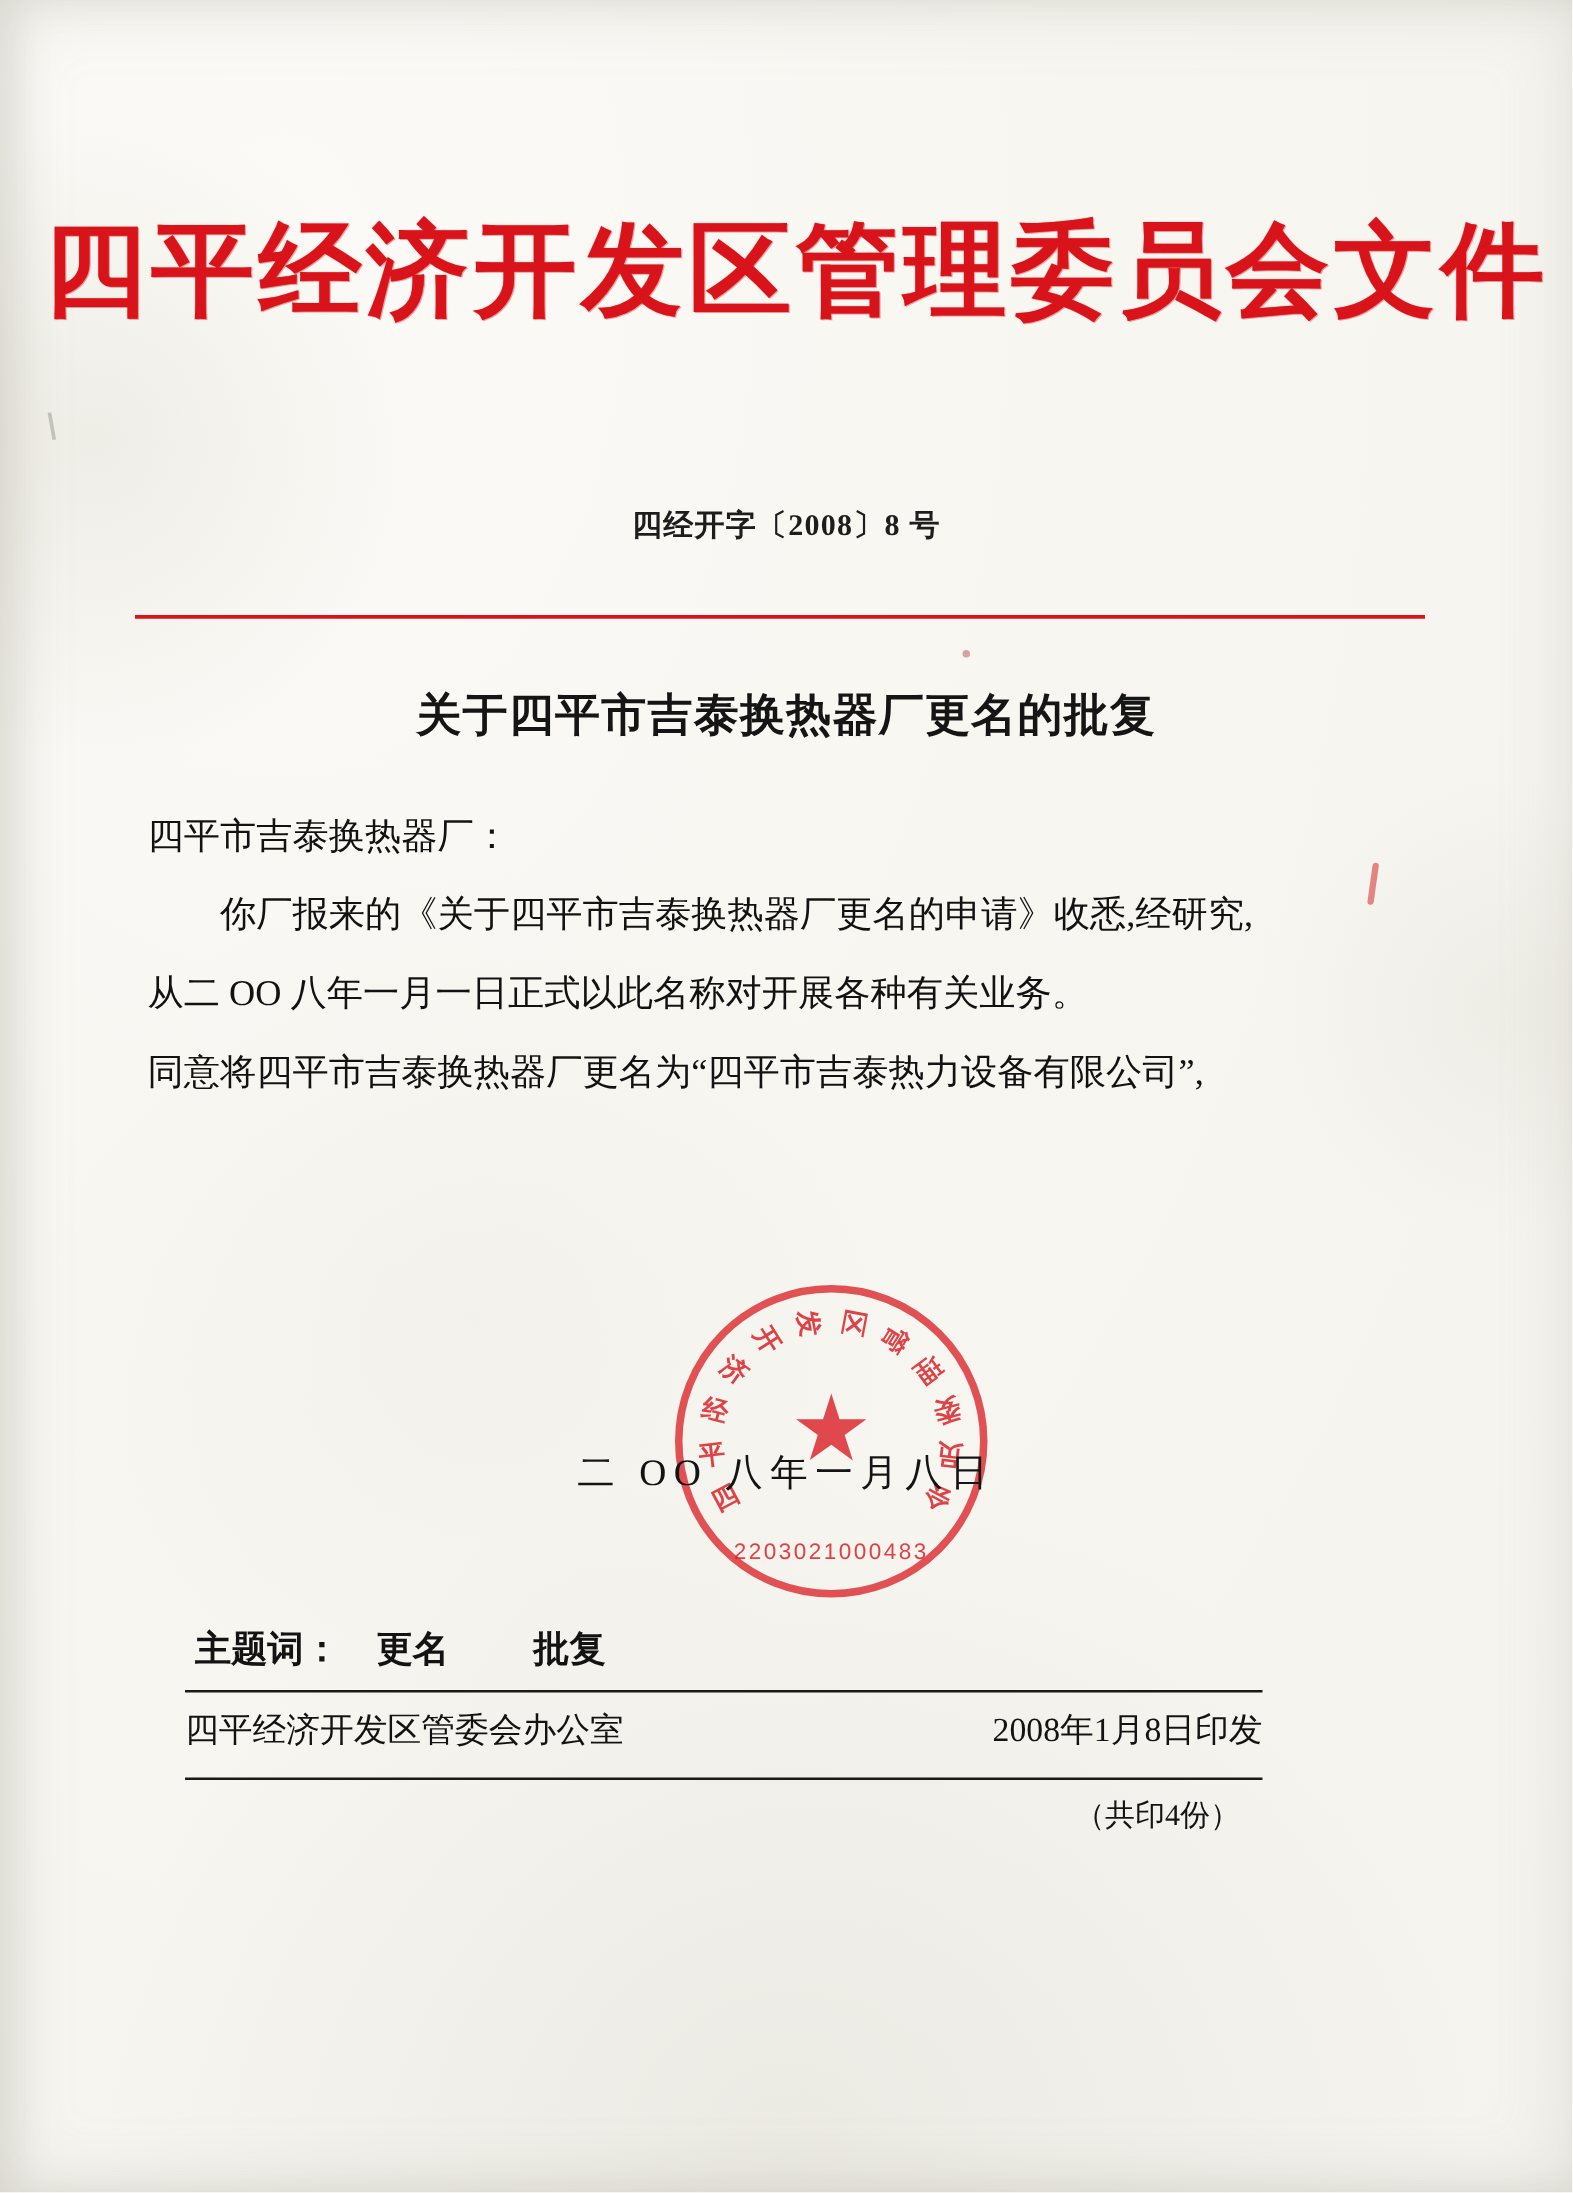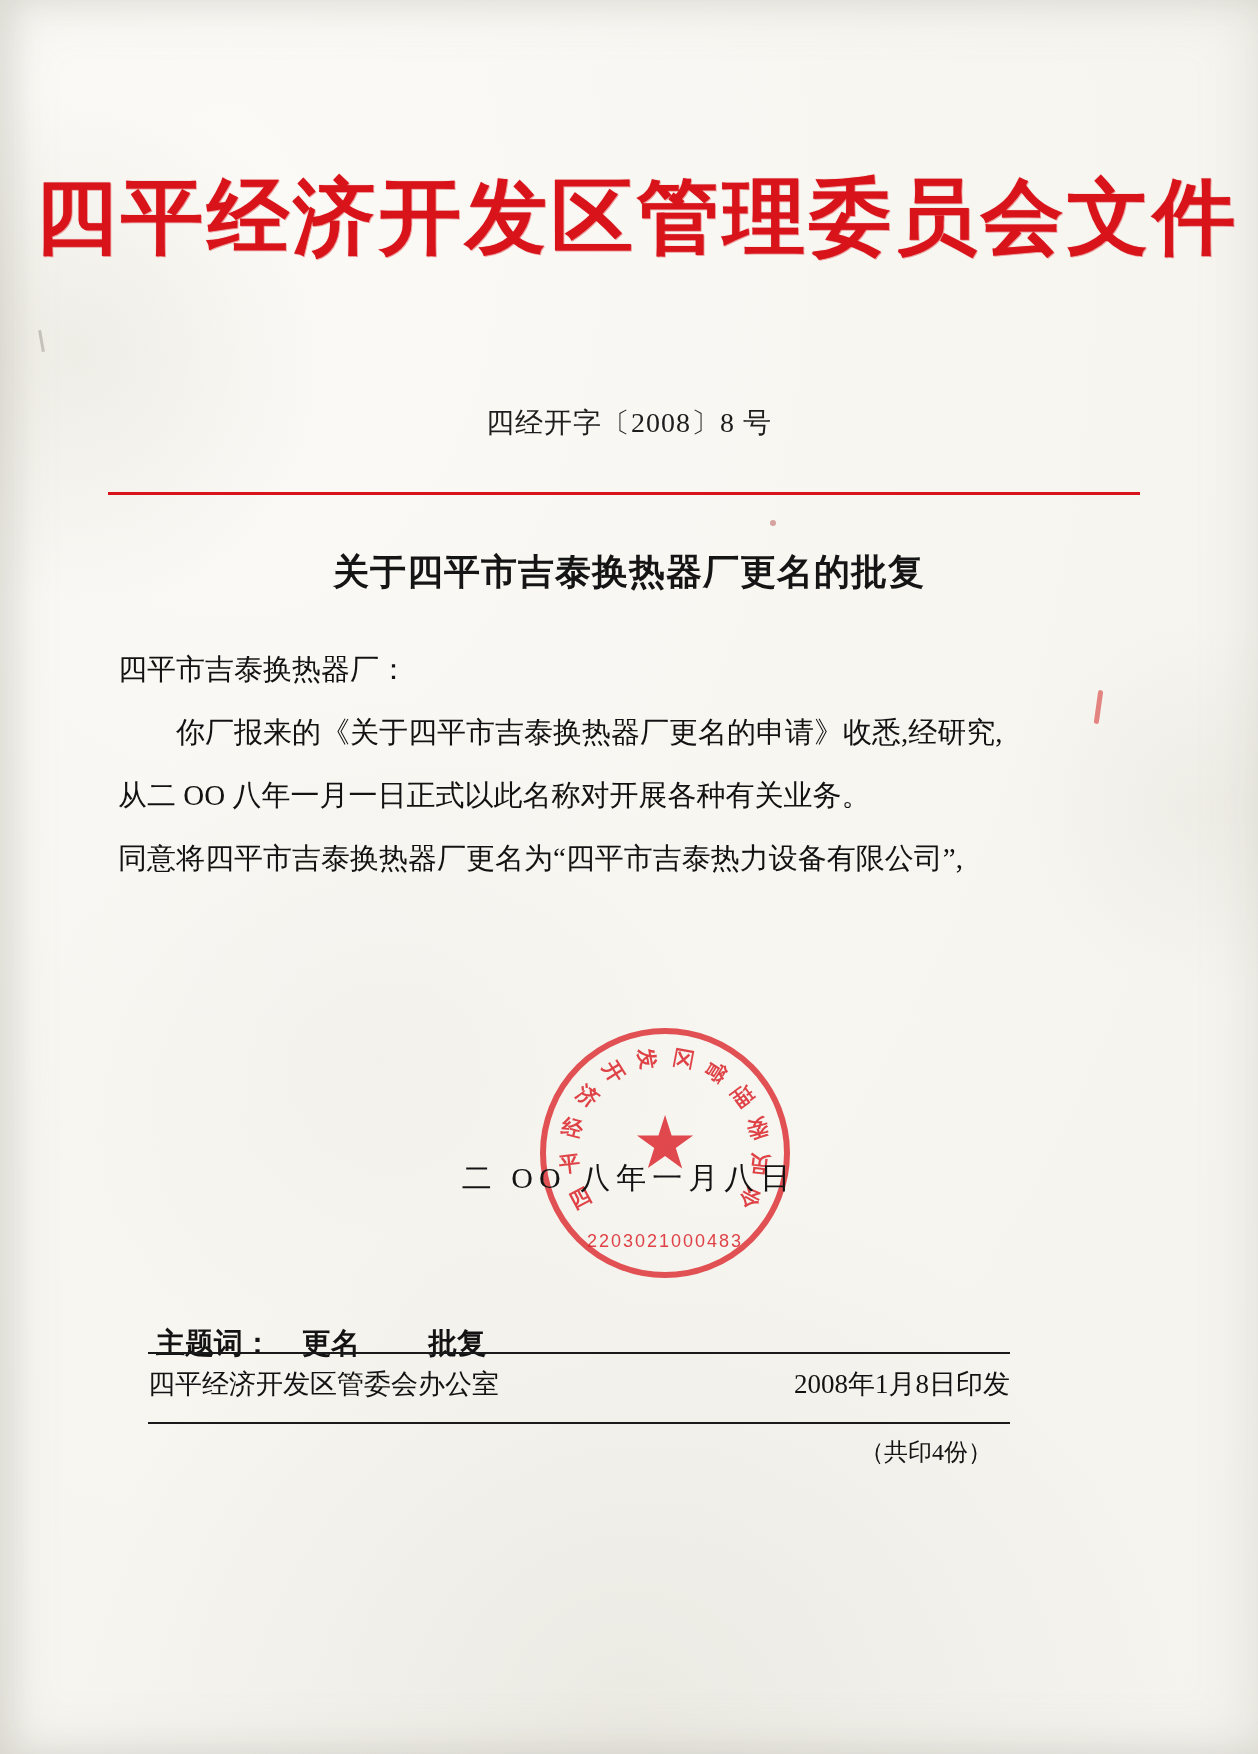--- a/index.html
+++ b/index.html
@@ -53,23 +53,24 @@
     text-shadow: 0 0 1px rgba(216,19,26,0.6), 1px 1px 0 rgba(216,19,26,0.35);
     white-space: nowrap;
   }
 
   .doc-number {
     position: absolute;
     top: 404px;
     left: 0;
     right: 0;
     text-align: center;
-    font-size: 28px;
+    font-size: 24px;
     color: #1d1d1d;
     letter-spacing: 1px;
+    font-weight: bold;
   }
 
   .red-rule {
     position: absolute;
     top: 492px;
     left: 108px;
     width: 1032px;
     height: 3px;
     background: #d8131a;
   }
@@ -165,22 +166,21 @@
   }
 
   .keywords {
     position: absolute;
     top: 1300px;
     left: 156px;
     width: 852px;
     font-size: 29px;
     font-weight: bold;
     color: #131313;
-    font-family: Liberation Sans, sans-serif;
-    margin-top: 24px;
+    font-family: Liberation Serif, serif;
   }
   .keywords .kw-label { margin-right: 22px; }
   .keywords .kw-item { margin-right: 60px; }
 
   .rule-thin {
     position: absolute;
     left: 148px;
     width: 862px;
     height: 2px;
     background: #1a1a1a;

